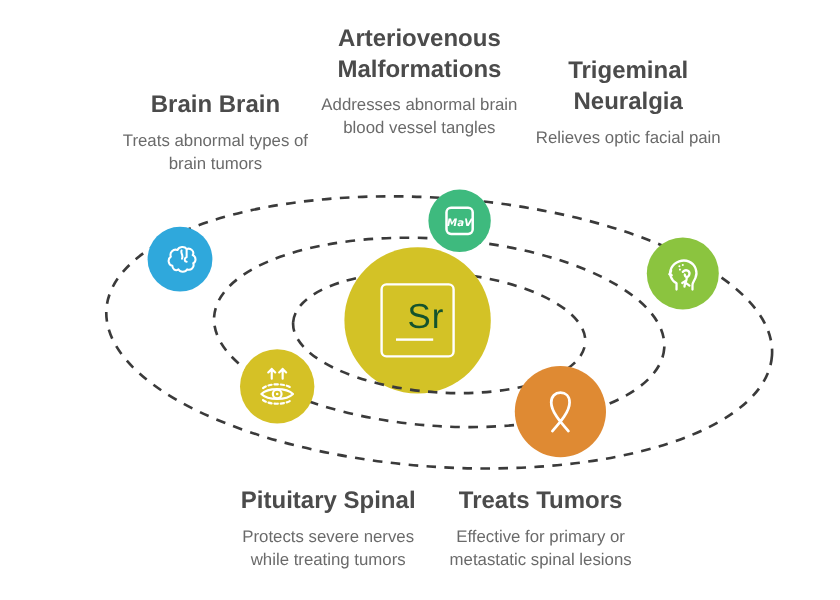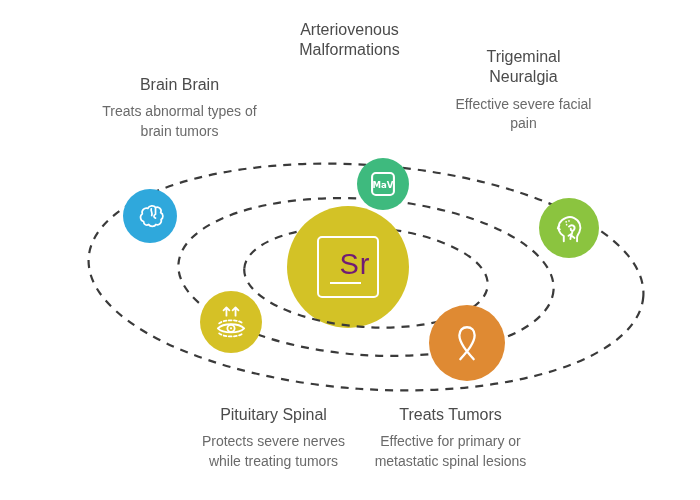--- a/index.html
+++ b/index.html
@@ -7,32 +7,32 @@
     position:relative;width:700px;height:500px;background:#ffffff;
     font-family:"Liberation Sans","DejaVu Sans",sans-serif;overflow:hidden;
   }
   svg.orbits{position:absolute;left:0;top:0;pointer-events:none;}
   .orbits-back{z-index:1;}
   .orbits-front{z-index:3;}
   .node{position:absolute;border-radius:50%;display:flex;align-items:center;justify-content:center;}
   .node-center{left:287px;top:206px;width:122px;height:122px;background:#d3c226;z-index:2;}
   .sat{z-index:4;}
   .node-brain{left:123px;top:189px;width:54px;height:54px;background:#2fa8dc;}
-  .node-mav{left:357px;top:158px;width:52px;height:52px;background:#3eba7e;}
+  .node-mav{left:357px;top:158px;width:52px;height:52px;background:#3eba7e;font-style:italic;}
   .node-head{left:539px;top:198px;width:60px;height:60px;background:#8bc43f;}
   .node-eye{left:200px;top:291px;width:62px;height:62px;background:#d5c126;}
   .node-ribbon{left:429px;top:305px;width:76px;height:76px;background:#df8a33;}
   .sr-box{
     width:62px;height:62px;border:2.5px solid #fff;border-radius:5px;
     display:flex;flex-direction:column;align-items:center;justify-content:center;box-sizing:border-box;
   }
-  .sr-text{color:#701a75;font-size:29px;line-height:1;letter-spacing:1px;transform:translateX(-1px);margin-left:16px;}
+  .sr-text{color:#14532d;font-size:29px;line-height:1;letter-spacing:1px;transform:translateX(-1px);margin-left:16px;}
   .sr-underline{width:31px;height:2.5px;background:#fff;margin-top:3px;transform:translateX(-3px);}
   .label{position:absolute;width:165px;text-align:center;z-index:5;}
-  .label-title{font-size:16px;font-weight:normal;color:#4b4b4b;line-height:1.28;}
+  .label-title{font-size:20px;font-weight:bold;color:#4b4b4b;line-height:1.28;}
   .label-desc{font-size:14px;color:#6a6a6a;line-height:1.36;margin-top:7px;}
   .label-brain{left:97px;top:75px;}
   .label-avm{left:267px;top:20px;}
   .label-trig{left:441px;top:47px;}
   .label-trig .label-title{max-width:120px;margin:0 auto;}
   .label-pit{left:191px;top:405px;}
   .label-spinal{left:368px;top:405px;}
   .icon-svg{display:block;}
 </style>
 </head>
@@ -114,25 +114,26 @@
     </svg>
   </div>
 
   <div class="label label-brain">
     <div class="label-title">Brain Brain</div>
     <div class="label-desc">Treats abnormal types of brain tumors</div>
   </div>
 
   <div class="label label-avm">
     <div class="label-title">Arteriovenous Malformations</div>
+    <div class="label-desc">Addresses abnormal brain blood vessel tangles</div>
   </div>
 
   <div class="label label-trig">
     <div class="label-title">Trigeminal Neuralgia</div>
-    <div class="label-desc">Effective severe facial pain</div>
+    <div class="label-desc">Relieves optic facial pain</div>
   </div>
 
   <div class="label label-pit">
     <div class="label-title">Pituitary Spinal</div>
     <div class="label-desc">Protects severe nerves while treating tumors</div>
   </div>
 
   <div class="label label-spinal">
     <div class="label-title">Treats Tumors</div>
     <div class="label-desc">Effective for primary or metastatic spinal lesions</div>

